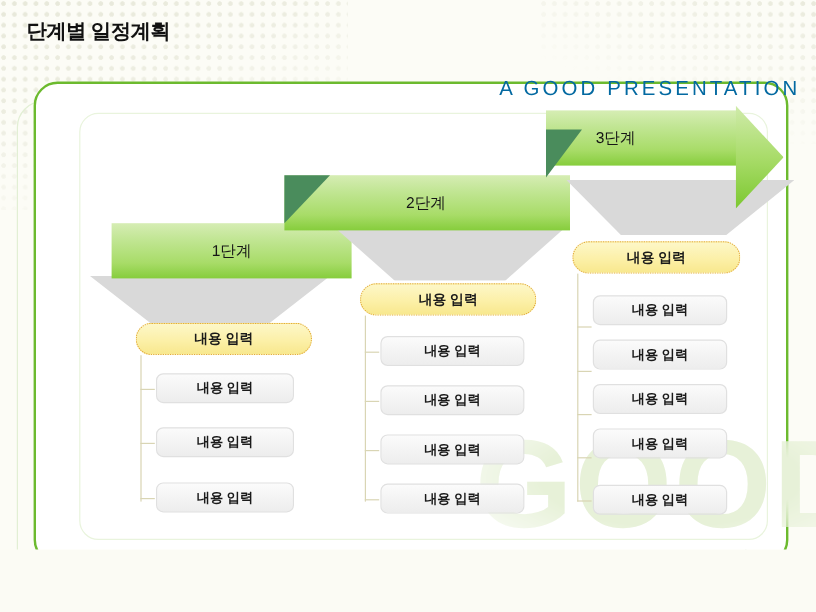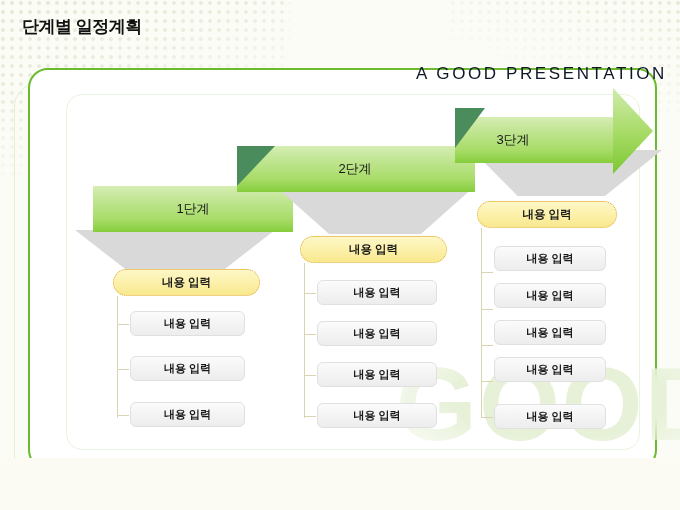--- a/index.html
+++ b/index.html
@@ -81,21 +81,21 @@
     border-radius: 16px;
     background: transparent;
   }
 
   
   #wm-top {
     position: absolute;
     left: 416px; top: 64px;
     font-size: 17px;
     letter-spacing: 2.6px;
-    color: #0f172a;
+    color: #0369a1;
     white-space: nowrap;
     font-weight: 400;
   }
   #wm-good {
     position: absolute;
     left: 396px; top: 352px;
     font-size: 104px;
     font-weight: bold;
     letter-spacing: 2px;
     color: #e7f1d8;
@@ -273,21 +273,21 @@
     <div class="item" style="left:317px; top:403px; width:120px;">
       <span>내용 입력</span>
     </div>
   </div>
 
   <div class="stage">
 
     <div class="funnel" style="left:472px; top:150px; width:190px; height:46px;
                 clip-path: polygon(0 0, 100% 0, 70% 100%, 24% 100%);"></div>
 
-    <div class="bar" style="left:455px; top:117px; width:160px;text-align:right;">
+    <div class="bar" style="left:455px; top:92px; width:160px;text-align:right;">
       <div class="bar-label" style="left:58px; transform:translate(-50%,-50%);">3단계</div>
     </div>
 
     <div class="bar-arrow-grad" style="left:613px; top:88px; width:40px; height:86px;"></div>
 
     <div class="fold" style="left:455px; top:108px;
                 border-left:30px solid #4a8c5c; border-bottom:40px solid transparent;"></div>
 
     <div class="pill" style="left:477px; top:201px; width:140px;">
       <span>내용 입력</span>

